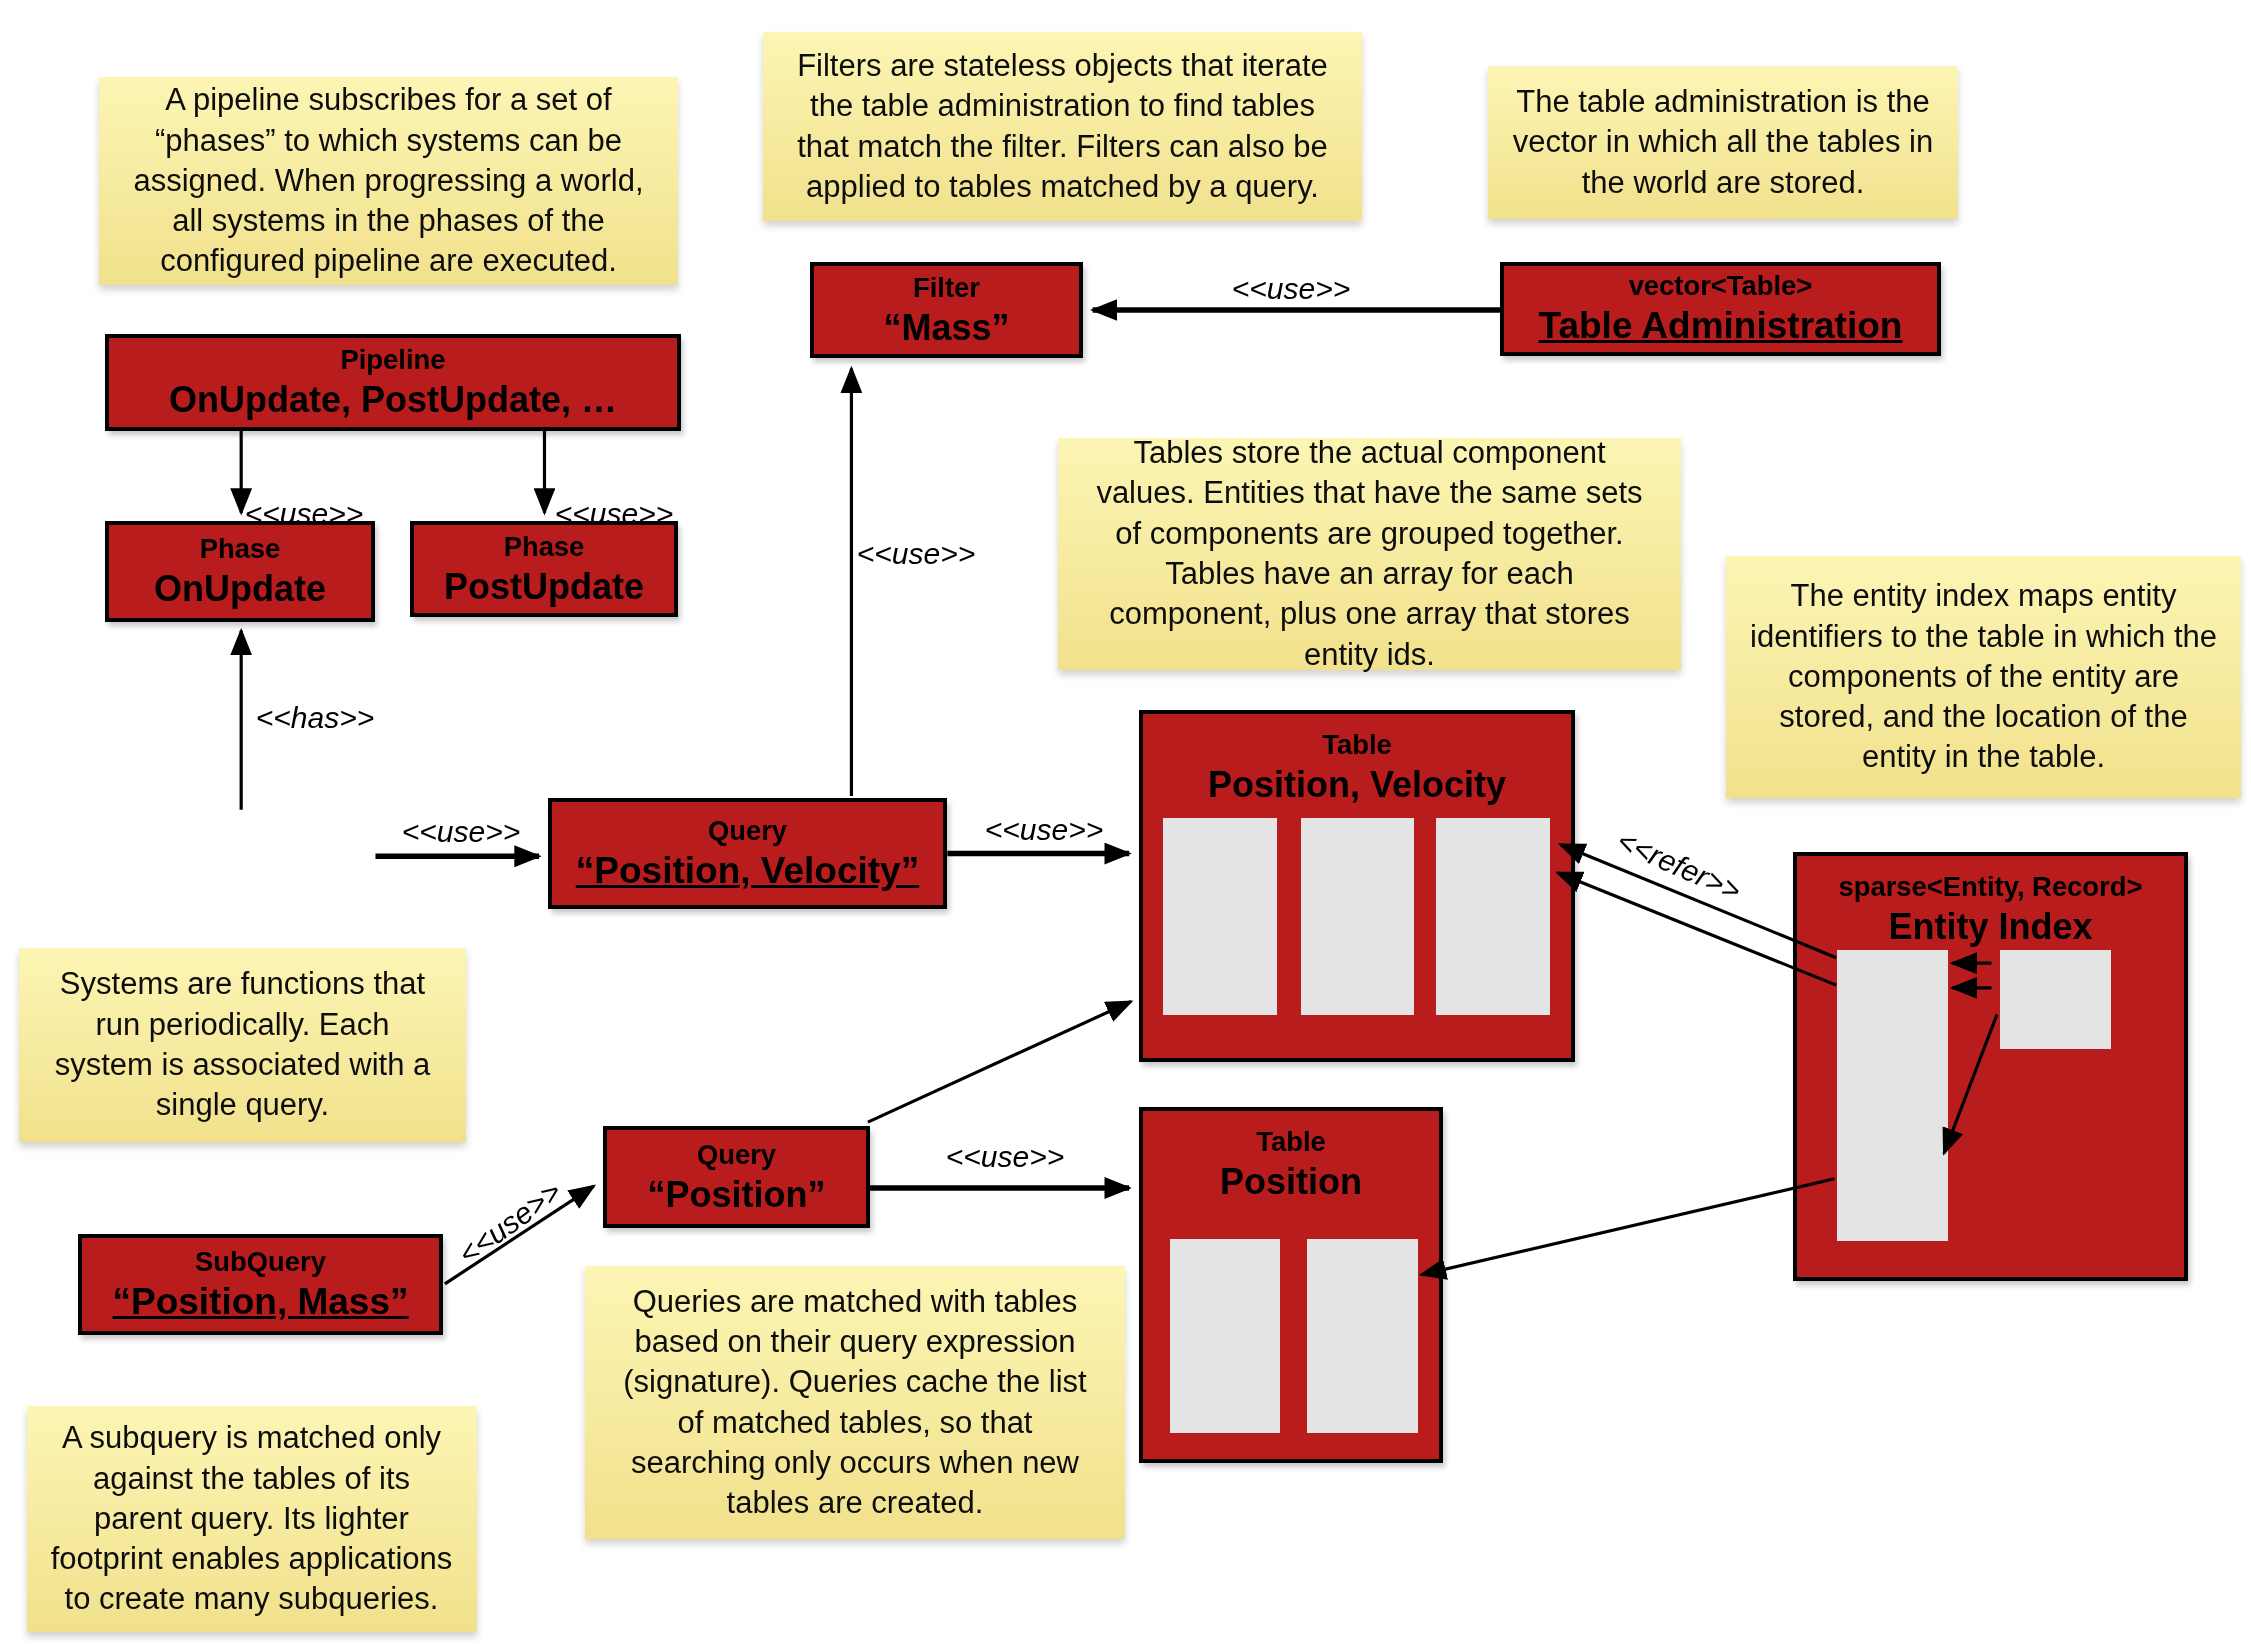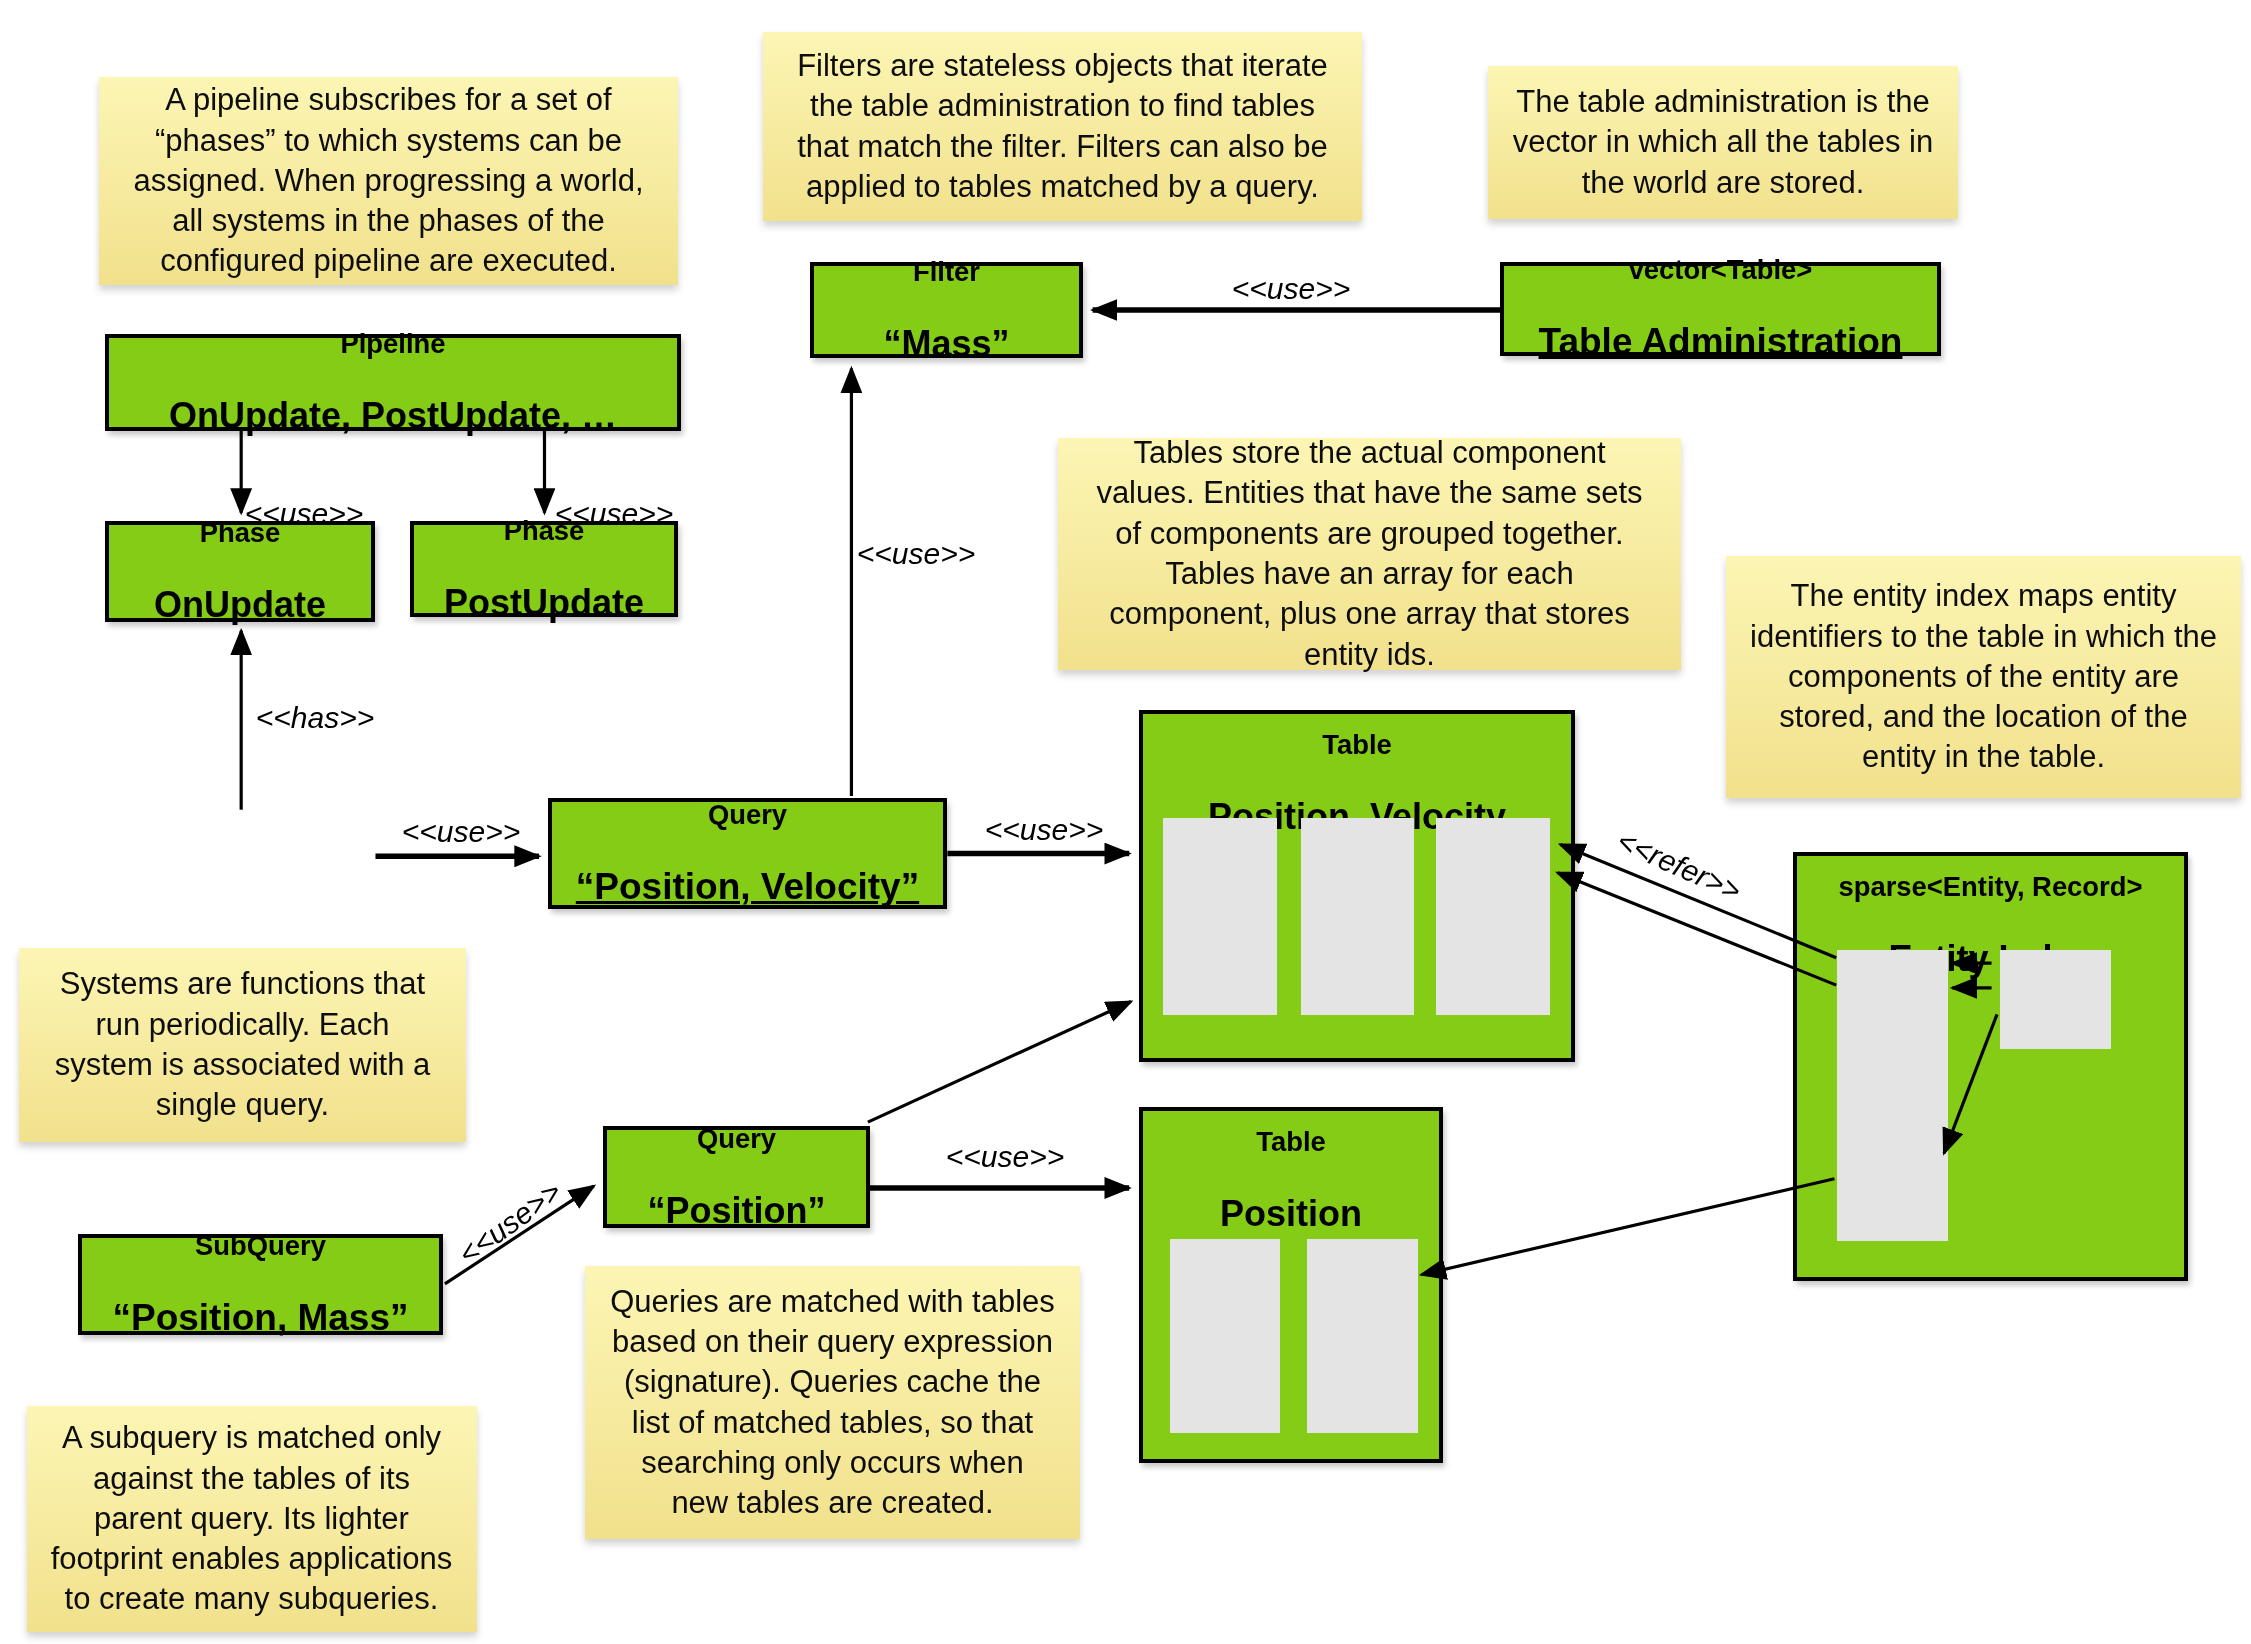--- a/index.html
+++ b/index.html
@@ -11,24 +11,23 @@
   .note {
     position:absolute; box-sizing:border-box;
     background:linear-gradient(180deg,#fcf5b4 0%,#f1e18c 100%);
     box-shadow:0 4.6px 7.3px rgba(0,0,0,0.18);
     display:flex; align-items:center; justify-content:center;
     text-align:center; font-size:31px; line-height:1.30;
     padding:14px 24px; color:#0d0d0d;
   }
   .box {
     position:absolute; box-sizing:border-box;
-    background:#84cc16; border:4.6px solid #000;
+    background:#b91c1c; border:4.6px solid #000;
     box-shadow:2.7px 4.6px 5.5px rgba(0,0,0,0.22);
     display:flex; flex-direction:column; align-items:center; justify-content:center;
-    gap:32px;
   }
   .box.container { justify-content:flex-start; padding-top:14.6px; }
   .box .t { font-size:27.4px; font-weight:bold; line-height:1.15; }
   .box .v { font-size:36px; font-weight:bold; line-height:1.15; margin-top:3.7px; white-space:nowrap; }
   .box .v.small { font-size:37px;text-decoration:underline; }
   .gray { position:absolute; background:#e4e4e4; }
   .lbl {
     position:absolute; font-style:italic; font-size:30px; white-space:nowrap;
     transform:translate(-50%,-50%); color:#000;
   }
@@ -47,21 +46,21 @@
   <div class="note" style="left:763px; top:32px; width:599px; height:189px;">Filters are stateless objects that iterate the table administration to find tables that match the filter. Filters can also be applied to tables matched by a query.</div>
 
   <div class="note" style="left:1488px; top:66px; width:470px; height:153px;">The table administration is the vector in which all the tables in the world are stored.</div>
 
   <div class="note" style="left:1058px; top:438px; width:623px; height:232px;">Tables store the actual component values. Entities that have the same sets of components are grouped together. Tables have an array for each component, plus one array that stores entity ids.</div>
 
   <div class="note" style="left:1726px; top:556px; width:515px; height:242px;">The entity index maps entity identifiers to the table in which the components of the entity are stored, and the location of the entity in the table.</div>
 
   <div class="note" style="left:19px; top:948px; width:447px; height:194px;">Systems are functions that run periodically. Each system is associated with a single query.</div>
 
-  <div class="note" style="left:585px; top:1266px; width:495px; height:273px;">Queries are matched with tables based on their query expression (signature). Queries cache the list of matched tables, so that searching only occurs when new tables are created.</div>
+  <div class="note" style="left:585px; top:1266px; width:540px; height:273px;">Queries are matched with tables based on their query expression (signature). Queries cache the list of matched tables, so that searching only occurs when new tables are created.</div>
 
   <div class="note" style="left:26.5px; top:1406px; width:450px; height:226px;">A subquery is matched only against the tables of its parent query. Its lighter footprint enables applications to create many subqueries.</div>
 
 
   <div class="box" style="left:105px; top:334px; width:576px; height:97px;">
     <div class="t">Pipeline</div>
     <div class="v">OnUpdate, PostUpdate, …</div>
   </div>
 
   <div class="box" style="left:105px; top:521px; width:270px; height:101px;">

